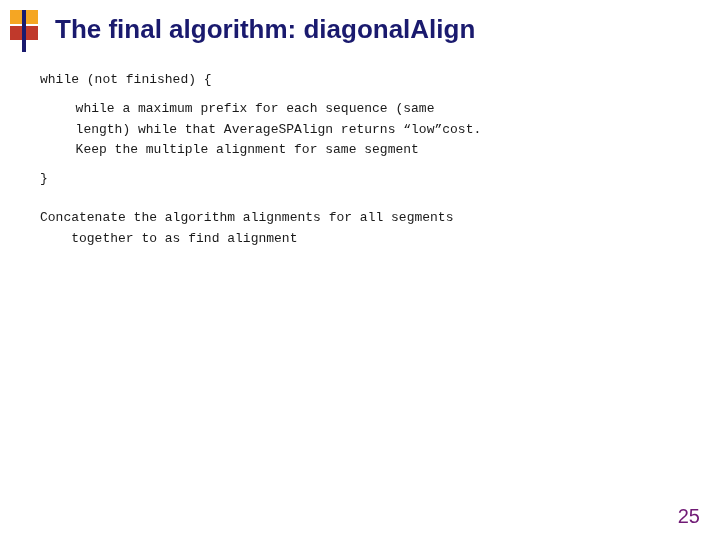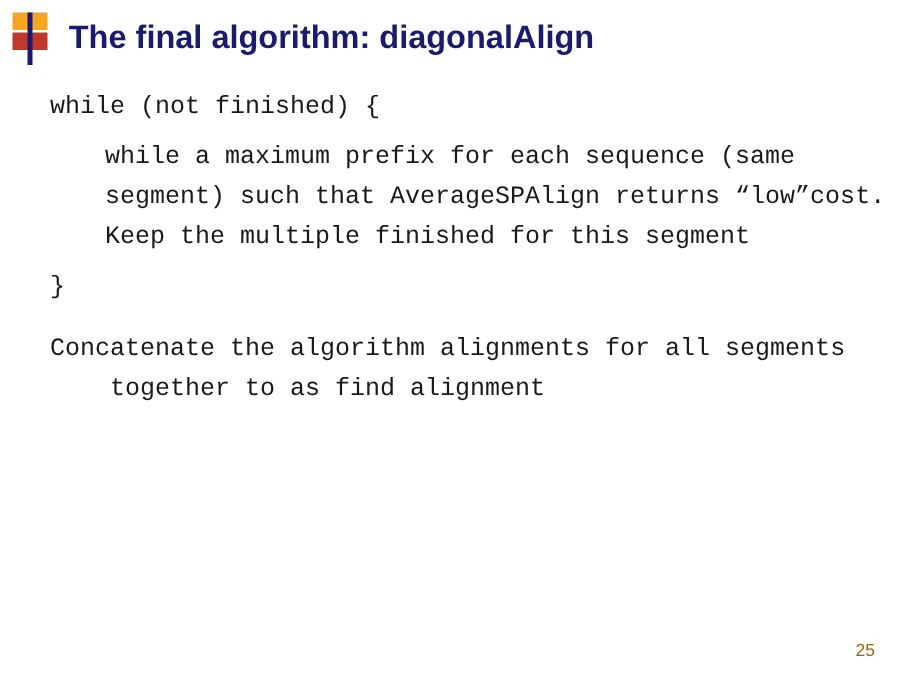--- a/index.html
+++ b/index.html
@@ -77,21 +77,21 @@
     .content-area {
       position: absolute;
       top: 70px;
       left: 40px;
       right: 40px;
       bottom: 40px;
     }
 
     .code-block {
       font-family: 'Courier New', Courier, monospace;
-      font-size: 20px;
+      font-size: 13px;
       line-height: 1.6;
       color: #1a1a1a;
     }
 
     .code-line {
       display: block;
       white-space: pre;
     }
 
     .indent1 {
@@ -103,22 +103,22 @@
     }
 
     .section-gap-small {
       height: 8px;
     }
 
     .page-number {
       position: absolute;
       bottom: 12px;
       right: 20px;
-      font-size: 14px;
-      color: #a16207;
+      font-size: 20px;
+      color: #701a75;
     }
   </style>
 </head>
 <body>
 
 <div class="slide">
 
   <div class="header-bar">
     <div class="logo-block">
       <div class="logo-square-top"></div>
@@ -126,22 +126,22 @@
     </div>
     <div class="logo-line-vertical"></div>
     <h1 class="header-title">The final algorithm: diagonalAlign</h1>
   </div>
 
   <div class="content-area">
     <div class="code-block">
       <span class="code-line">while (not finished) {</span>
       <div class="section-gap-small"></div>
       <span class="code-line indent1">  while a maximum prefix for each sequence (same</span>
-      <span class="code-line indent1">  segment) such that AverageSPAlign returns “low”cost.</span>
-      <span class="code-line indent1">  Keep the multiple finished for this segment</span>
+      <span class="code-line indent1">  length) while that AverageSPAlign returns “low”cost.</span>
+      <span class="code-line indent1">  Keep the multiple alignment for same segment</span>
       <div class="section-gap-small"></div>
       <span class="code-line">}</span>
       <div class="section-gap"></div>
       <span class="code-line">Concatenate the algorithm alignments for all segments</span>
       <span class="code-line">    together to as find alignment</span>
     </div>
   </div>
 
   <div class="page-number">25</div>
 

